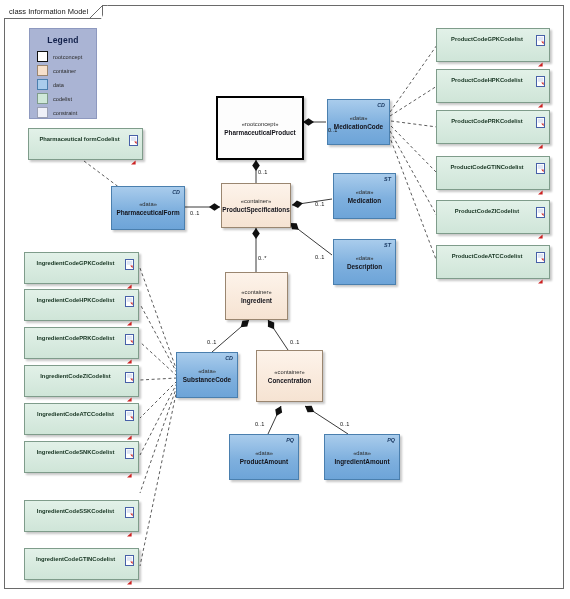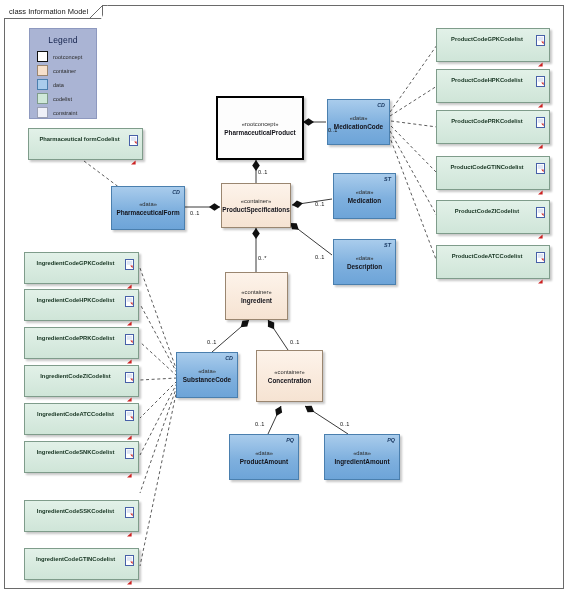--- a/index.html
+++ b/index.html
@@ -78,21 +78,21 @@
     top: 28px;
     width: 68px;
     height: 91px;
     background: #aab4d4;
     border: 1px solid #8e99bf;
     box-sizing: border-box;
   }
   #legend .legend-title {
     text-align: center;
     font-size: 8.5px;
-    font-weight: normal;
+    font-weight: bold;
     color: #12204a;
     margin-top: 6px;
     letter-spacing: .2px;
   }
   #legend .legend-rows {
     margin: 5px 0 0 7px;
   }
   #legend .legend-row {
     display: flex;
     align-items: center;

